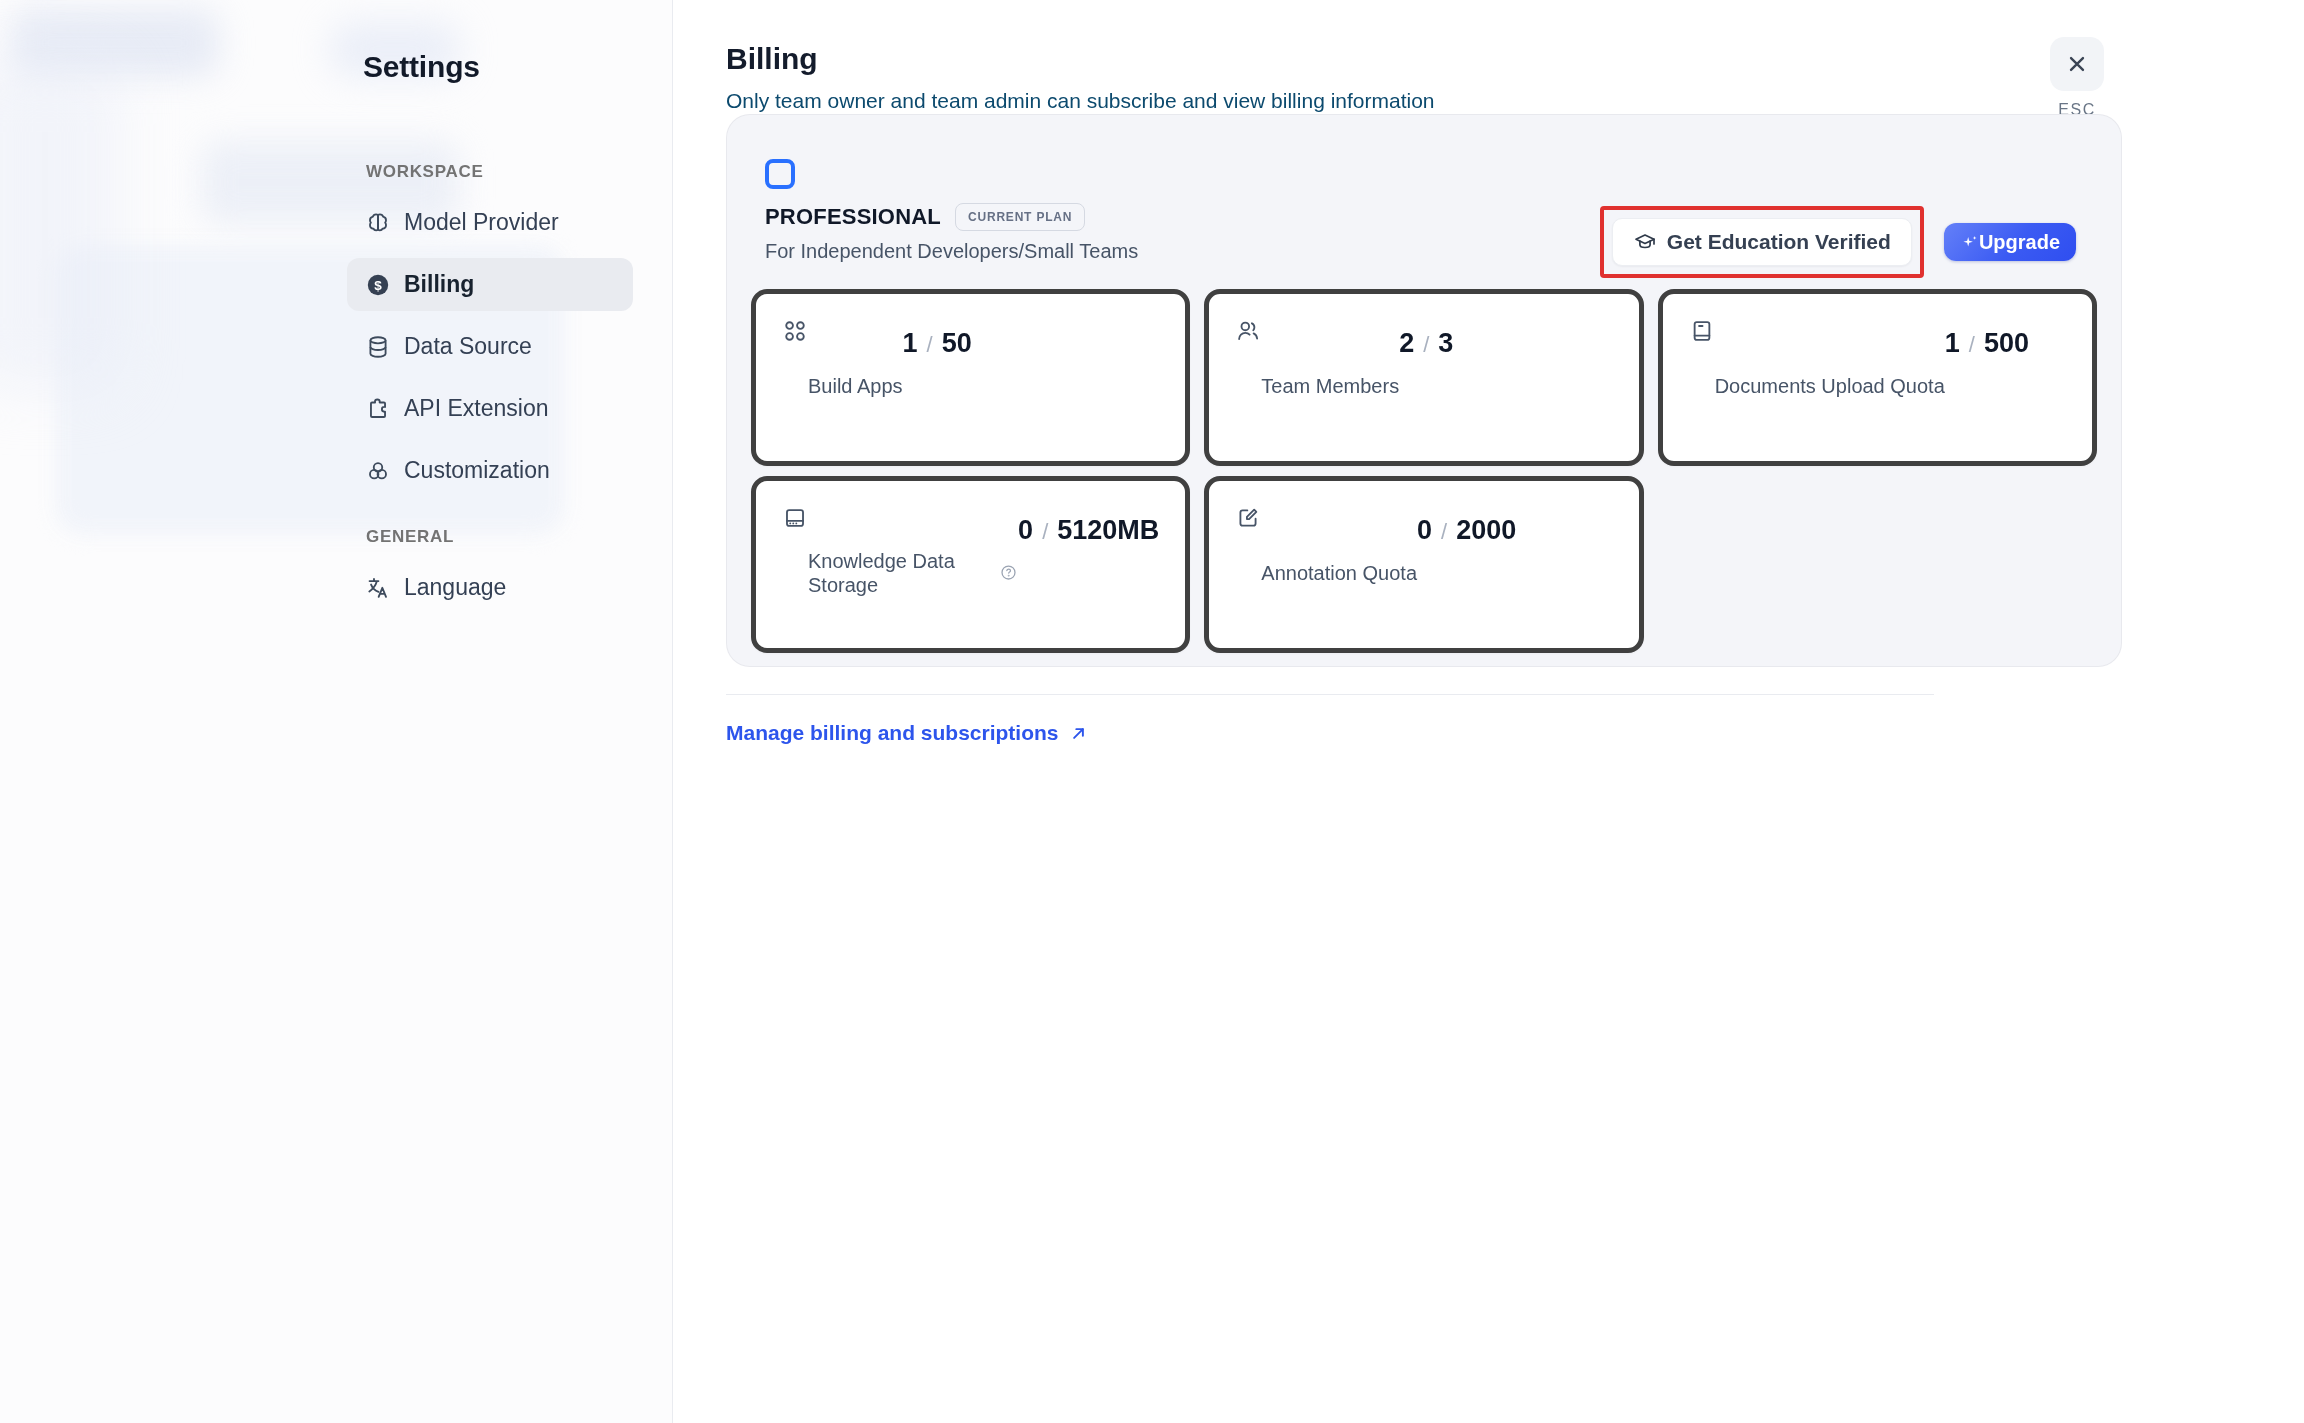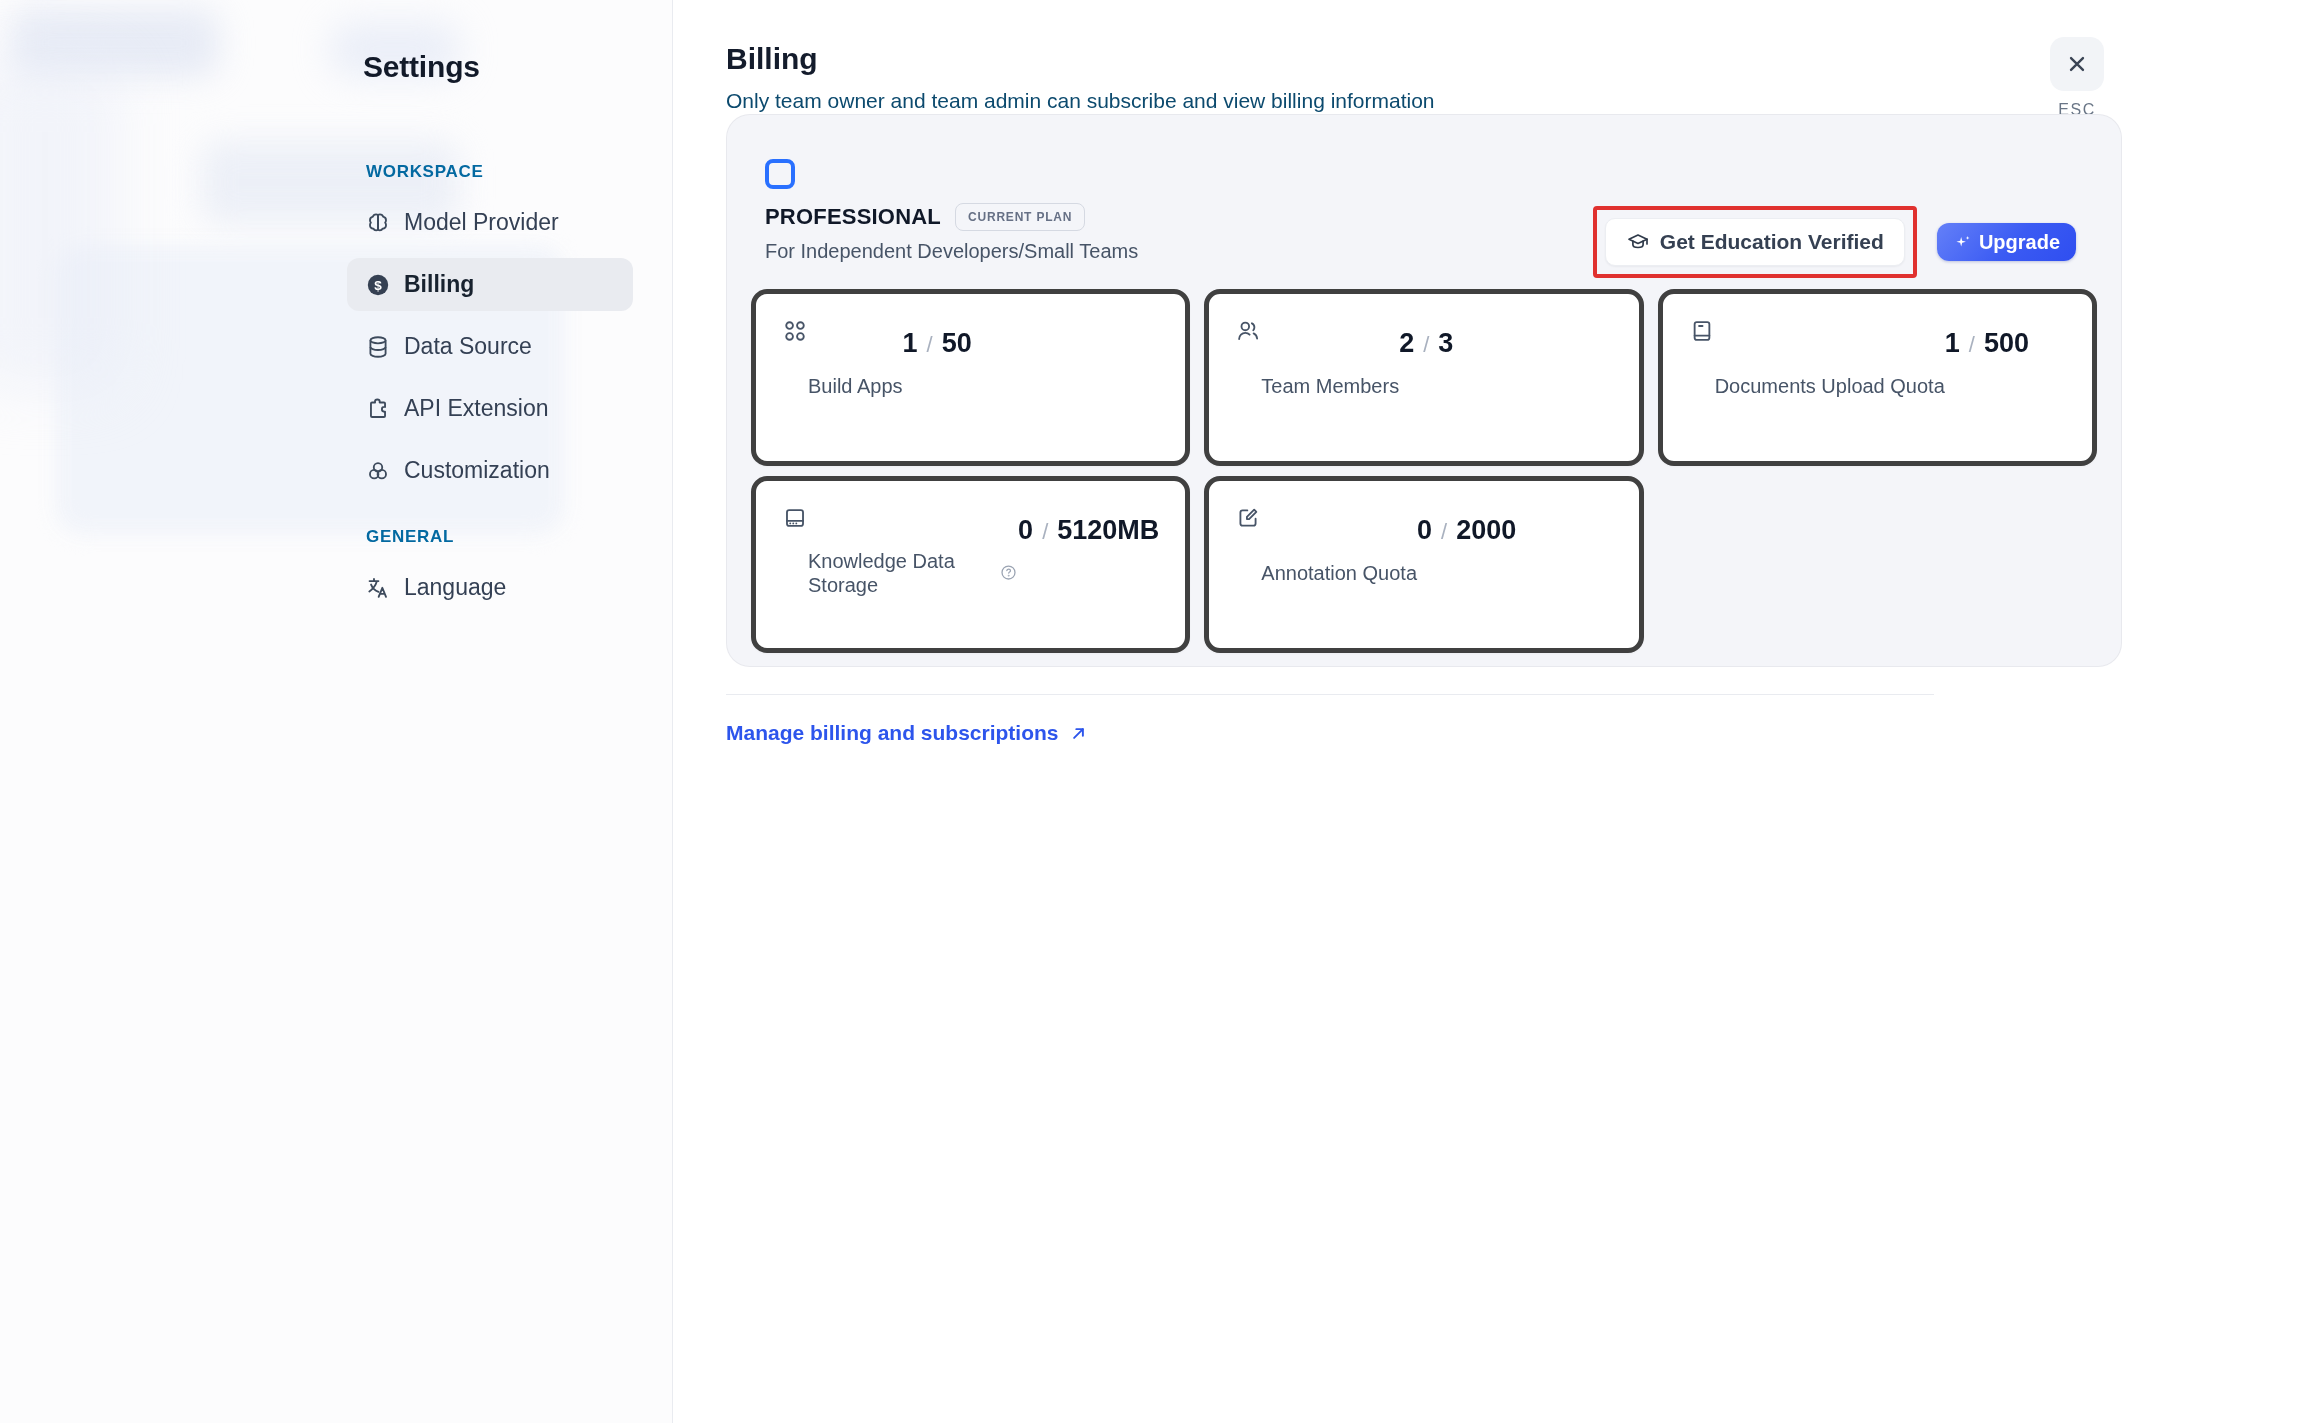--- a/index.html
+++ b/index.html
@@ -22,21 +22,21 @@
   .blob-2 { left:330px; top:22px; width:130px; height:55px;  background:#dce3f4; filter:blur(18px); opacity:.55; }
   .blob-3 { left:200px; top:140px; width:260px; height:85px; background:#e9edf6; filter:blur(16px); opacity:.8; }
   .blob-4 { left:55px; top:245px; width:510px; height:290px; background:#f1f4fa; filter:blur(10px); opacity:.95; border-radius:28px; }
   .blob-5 { left:-30px; top:60px; width:150px; height:330px; background:#e8ecf7; filter:blur(30px); opacity:.5; }
 
   .sidebar-content { position:relative; z-index:1; padding-top:50px; }
   .sb-title { margin-left:363px; font-size:30px; font-weight:700; color:#121a29; letter-spacing:-0.2px; }
 
   .nav-wrap { margin-left:347px; width:286px; margin-top:78px; }
   .sec-label {
-    padding-left:19px; font-size:17px; font-weight:600; color:#0369a1;
+    padding-left:19px; font-size:17px; font-weight:600; color:#737373;
     letter-spacing:0.7px; text-transform:uppercase;
   }
   .sec-label.general { margin-top:30px; }
   .nav-list { margin-top:14px; }
   .nav-item {
     height:53px; margin-bottom:9px; border-radius:12px;
     display:flex; align-items:center; padding:0 12px 0 18px; gap:13px;
     font-size:23px; color:#344054; cursor:pointer;
   }
   .nav-item.active { background:#e9ebf0; color:#18222f; font-weight:700; }
@@ -78,21 +78,21 @@
   .plan-actions { position:absolute; right:45px; top:91px; display:flex; align-items:center; gap:20px; }
   .edu-annotation { border:4px solid #e0312f; border-radius:4px; padding:8px; }
   .edu-btn {
     height:48px; background:#ffffff; border:1px solid #eceef2; border-radius:10px;
     padding:0 20px; display:flex; align-items:center; gap:10px; cursor:pointer;
     font-size:21px; font-weight:600; color:#354052;
     box-shadow:0 1px 2px rgba(16,24,40,0.05);
   }
   .upgrade-btn {
     height:38px; border-radius:12px; padding:0 16px; border:none; cursor:pointer;
-    display:flex; align-items:center; gap:7px;
+    display:flex; align-items:center; gap:0;
     font-family:"Liberation Sans", sans-serif;
     font-size:20px; font-weight:600; color:#ffffff;
     background:linear-gradient(132deg,#6480f8 0%, #3b5bf3 55%, #2f4ef0 100%);
     box-shadow:0 1px 3px rgba(21,41,140,0.25);
   }
 
   
   .usage-grid {
     margin-top:26px; display:grid; grid-template-columns:repeat(3,1fr);
     grid-auto-rows:177px; gap:10px 14px;

